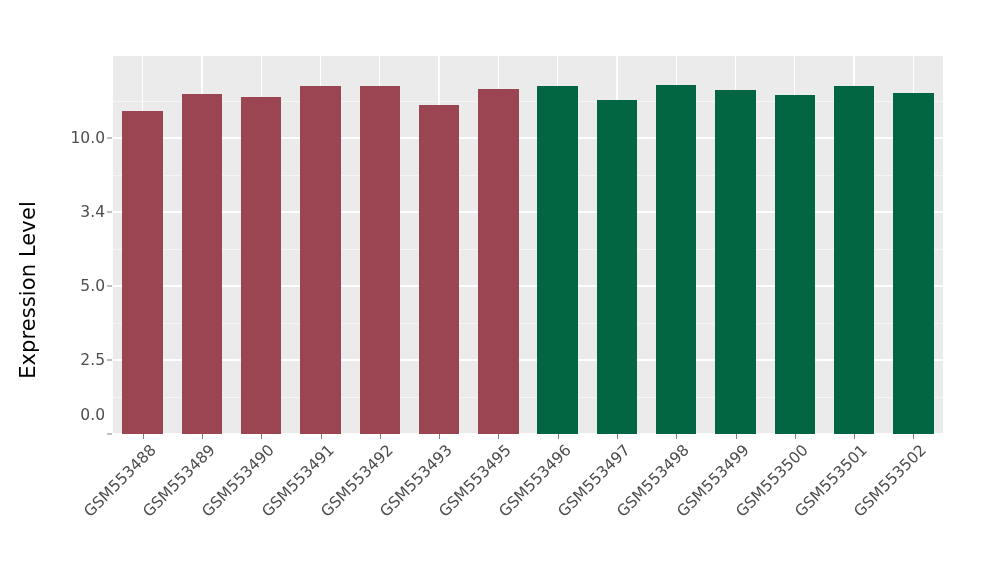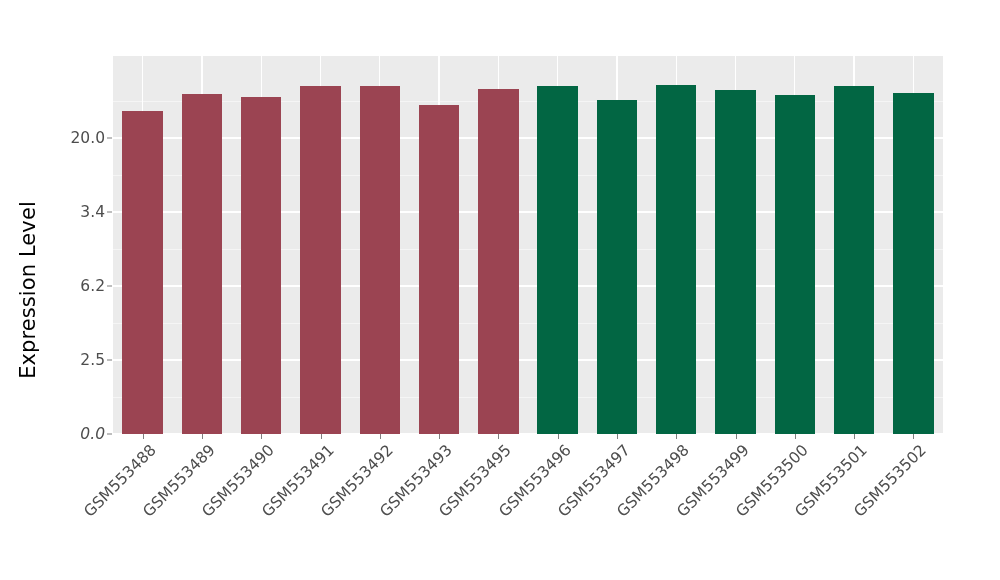--- a/index.html
+++ b/index.html
@@ -148,25 +148,25 @@
   }
 </style>
 </head>
 <body>
 
 <div id="chart-root">
 
   <div class="y-axis-title">Expression Level</div>
 
   <div id="y-axis-labels">
-      <div class="y-tick-label" style="top: 434px; font-style: italic;">0.0</div>
+      <div class="y-tick-label" style="top: 415px;">0.0</div>
       <div class="y-tick-label" style="top: 359.998px;">2.5</div>
-      <div class="y-tick-label" style="top: 285.997px;">6.2</div>
+      <div class="y-tick-label" style="top: 285.997px;">5.0</div>
       <div class="y-tick-label" style="top: 211.995px;">3.4</div>
-      <div class="y-tick-label" style="top: 137.994px;">20.0</div>
+      <div class="y-tick-label" style="top: 137.994px;">10.0</div>
     </div>
 
   <div id="y-axis-ticks">
       <div class="y-tick-mark" style="top: 434px; left: 0px;"></div>
       <div class="y-tick-mark" style="top: 359.998px; left: 0px;"></div>
       <div class="y-tick-mark" style="top: 285.997px; left: 0px;"></div>
       <div class="y-tick-mark" style="top: 211.995px; left: 0px;"></div>
       <div class="y-tick-mark" style="top: 137.994px; left: 0px;"></div>
     </div>
 

